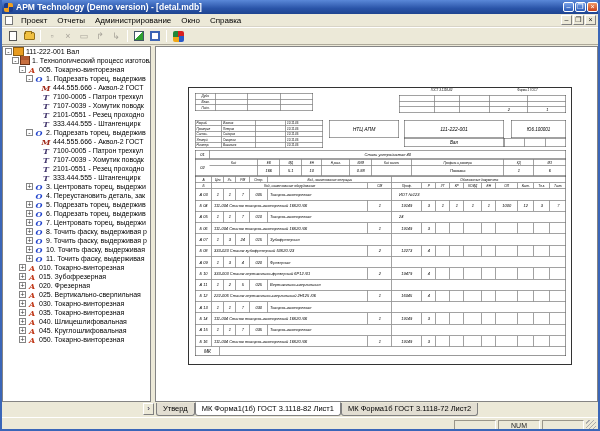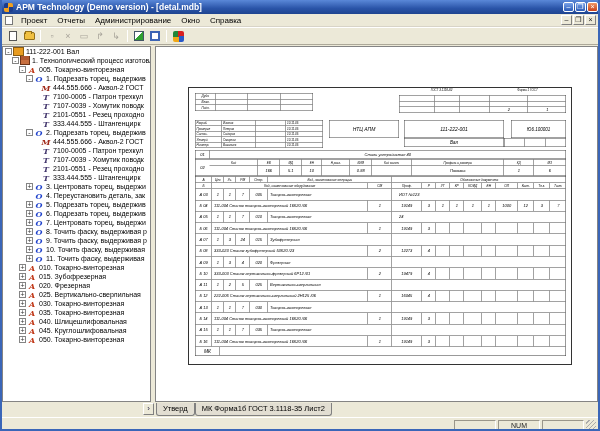--- a/index.html
+++ b/index.html
@@ -671,21 +671,22 @@
               </div>
             </div>
         </div>
       </div>
     </div>
   </div>
 
   <div id="tabbar">
     <div id="tab-scroll">›</div>
   <div class="tab">Утверд</div>
-      <div class="tab">МК Форма1б ГОСТ 3.1118-35 Лист2</div>
+      <div class="tab active">МК Форма1(1б) ГОСТ 3.1118-82 Лист1</div>
+      <div class="tab">МК Форма1б ГОСТ 3.1118-72 Лист2</div>
     </div>
 
   <div id="statusbar">
     <div class="st-main"></div>
     <div class="st-cell"></div>
     <div class="st-cell">NUM</div>
     <div class="st-cell"></div>
     <div id="grip"></div>
   </div>
 </div>

